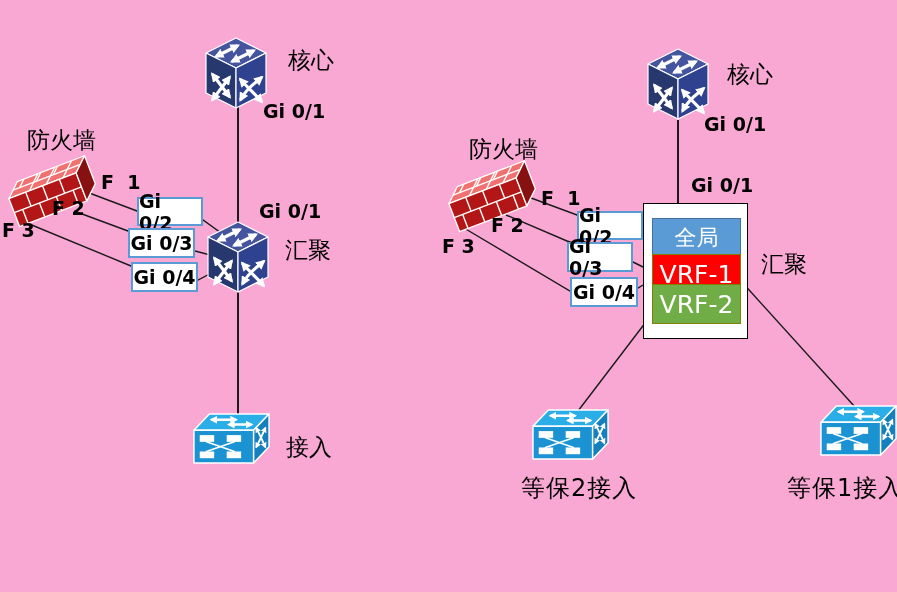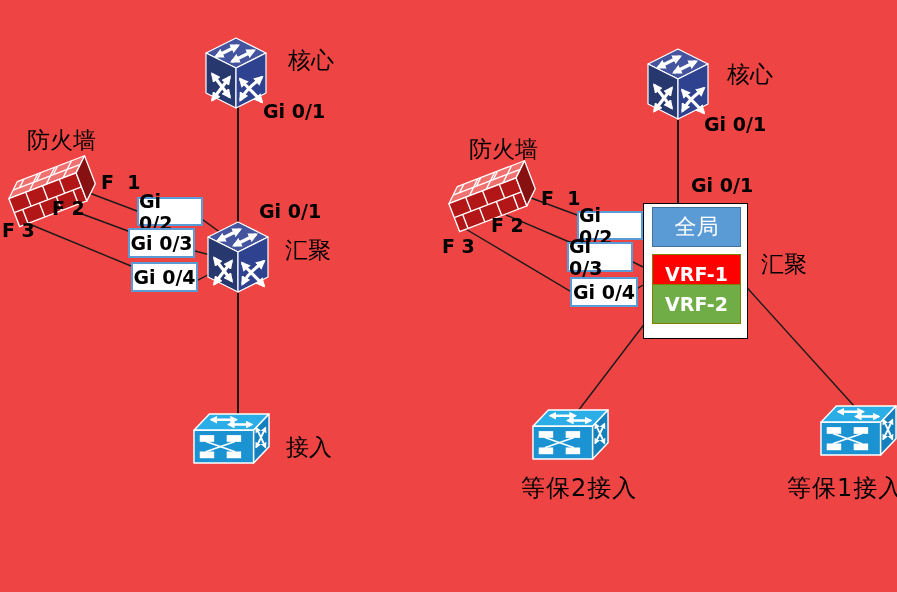--- a/index.html
+++ b/index.html
@@ -1,17 +1,17 @@
 <!DOCTYPE html>
 <html style="--gi-border: #5B9BD5; --edge: #1a1a1a; --l3-top: #44549E; --l3-left: #27386F; --l3-right: #2F428F; --l2-top: #2BAEE8; --l2-front: #1B93D2; --l2-side: #1480BD; --fw-top: #F17070; --fw-front: #B21616; --fw-side: #871010; --zone-global-border: #41719C; --zone-vrf-border: #7F7F00;"><head>
 <meta charset="utf-8">
 <style>
   html,body{margin:0;padding:0;background:#fff;}
   #canvas{
-    position:relative;width:897px;height:592px;background:#ef4444;overflow:hidden;
+    position:relative;width:897px;height:592px;background:#f9a8d4;overflow:hidden;
     font-family:"DejaVu Sans","Liberation Sans",sans-serif;color:#000;
   }
   #wires{position:absolute;left:0;top:0;z-index:1;}
   #wires polyline{fill:none;stroke:#1a1a1a;}
   .node{position:absolute;z-index:2;}
   .lbl{position:absolute;z-index:3;white-space:pre;line-height:1.1;}
   .cn{font-size:23px;font-weight:400;}
   .cn-lg{font-size:24px;font-weight:400;letter-spacing:1px;margin-top:9px;}
   .port{font-size:19px;font-weight:bold;}
   .gi-box{
@@ -22,21 +22,21 @@
   }
   .agg-box{
     position:absolute;z-index:2;background:#fff;border:1.6px solid #000;
     box-sizing:border-box;
   }
   .zone{
     position:absolute;display:flex;align-items:center;justify-content:center;
     color:#fff;box-sizing:border-box;left:8px;width:89px;height:40px;
   }
   .zone.z-global{border:1px solid var(--zone-global-border);font-size:22px;}
-  .zone.z-vrf{border:1px solid var(--zone-vrf-border);font-size:19px;font-weight:bold;text-align:center;}
+  .zone.z-vrf{border:1px solid var(--zone-vrf-border);font-size:25px;font-weight:normal;text-align:center;}
   
   .l3-top{fill:var(--l3-top);stroke:#fff;stroke-width:1.2;stroke-linejoin:round;}
   .l3-left{fill:var(--l3-left);stroke:#fff;stroke-width:1.2;stroke-linejoin:round;}
   .l3-right{fill:var(--l3-right);stroke:#fff;stroke-width:1.2;stroke-linejoin:round;}
   .l2-top{fill:var(--l2-top);stroke:#fff;stroke-width:1.5;stroke-linejoin:round;}
   .l2-front{fill:var(--l2-front);stroke:#fff;stroke-width:1.5;stroke-linejoin:round;}
   .l2-side{fill:var(--l2-side);stroke:#fff;stroke-width:1.5;stroke-linejoin:round;}
   .fw-top{fill:var(--fw-top);stroke:#fff;stroke-width:1.3;stroke-linejoin:round;}
   .fw-front{fill:var(--fw-front);stroke:#fff;stroke-width:1.3;stroke-linejoin:round;}
   .fw-side{fill:var(--fw-side);stroke:#fff;stroke-width:1.3;stroke-linejoin:round;}
@@ -151,21 +151,21 @@
   <div class="gi-box" style="left:131px;top:262px;width:67px;height:30px">Gi 0/4</div>
 
   <svg class="node" style="left:645px;top:47px" width="66" height="74">
       <use href="#sym-l3switch"></use>
     </svg>
   <div class="lbl cn" style="left:727px;top:62px">核心</div>
   <div class="lbl port" style="left:704px;top:114px">Gi 0/1</div>
   <div class="lbl port" style="left:691px;top:175px">Gi 0/1</div>
 
   <div class="agg-box" style="left:643px;top:203px;width:105px;height:136px">
-    <div class="zone z-global" style="top: 3px; background: rgb(91, 155, 213);">全局</div>
+    <div class="zone z-global" style="top: 14px; background: rgb(91, 155, 213);">全局</div>
     <div class="zone z-vrf" style="top: 50px; background: rgb(255, 0, 0);">VRF-1</div>
     <div class="zone z-vrf" style="top: 80px; background: rgb(112, 173, 71);">VRF-2</div>
   </div>
   <div class="lbl cn" style="left:761px;top:252px">汇聚</div>
 
   <svg class="node" style="left:443px;top:155px" width="104" height="92">
       <use href="#sym-firewall"></use>
     </svg>
   <div class="lbl cn" style="left:469px;top:137px">防火墙</div>
   <div class="lbl port" style="left:541px;top:188px">F  1</div>

